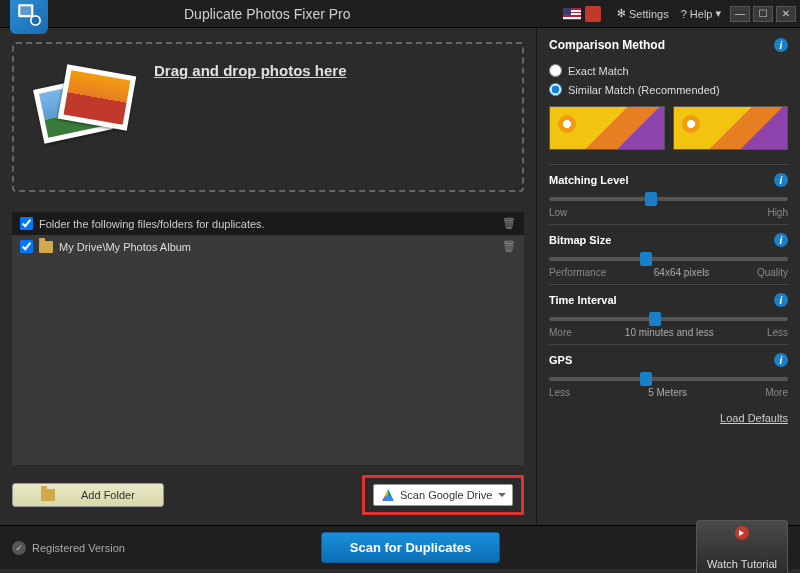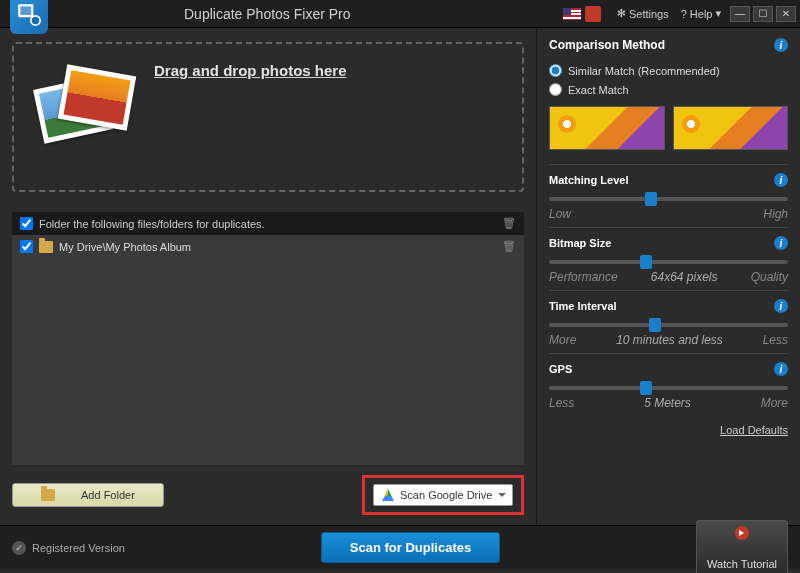--- a/index.html
+++ b/index.html
@@ -57,21 +57,21 @@
 .radio-row { display:flex; align-items:center; gap:6px; margin:6px 0; color:#ddd; cursor:pointer; }
 .radio-row input { accent-color:#1a7fc9; }
 .thumbs { display:flex; gap:8px; margin:10px 0 14px 0; }
 .thumb { flex:1; height:44px; background:linear-gradient(135deg,#f1c40f 0 50%,#e67e22 50% 70%,#8e44ad 70%); border:1px solid #555; position:relative; }
 .thumb::after { content:""; position:absolute; top:8px; left:8px; width:18px; height:18px; background:radial-gradient(circle,#fff 30%,#f39c12 30%); border-radius:50%; }
 
 .section-title { color:#fff; font-size:11px; font-weight:600; border-top:1px solid #444; padding-top:8px; margin-top:6px; display:flex; align-items:center; }
 .slider-wrap { margin:10px 0 4px 0; }
 .slider { width:100%; height:4px; background:#555; position:relative; border-radius:2px; }
 .slider-thumb { position:absolute; top:-5px; width:12px; height:14px; background:#1a7fc9; border-radius:2px; cursor:pointer; }
-.slider-labels { display:flex; justify-content:space-between; color:#888; font-size:12px; margin-top:6px;font-style:italic; }
+.slider-labels { display:flex; justify-content:space-between; color:#888; font-size:10px; margin-top:6px; }
 .slider-labels .mid { color:#aaa; }
 .load-defaults { text-align:right; margin-top:14px; }
 .load-defaults a { color:#ccc; font-size:11px; text-decoration:underline; cursor:pointer; }
 
 
 .footer { height:44px; background:#1f1f1f; border-top:1px solid #000; display:flex; align-items:center; padding:0 12px; }
 .reg { display:flex; align-items:center; gap:6px; color:#aaa; font-size:11px; }
 .check-circle { width:14px; height:14px; border-radius:50%; background:#555; display:flex; align-items:center; justify-content:center; color:#ccc; font-size:9px; }
 .scan-btn { margin:0 auto; background:linear-gradient(#1a8fd8,#0a6fb8); border:1px solid #0a5a98; border-radius:3px; padding:7px 28px; color:#fff; font-size:13px; font-weight:600; cursor:pointer; }
 .watch-btn { background:linear-gradient(#4a4a4a,#2a2a2a); border:1px solid #555; border-radius:3px; padding:5px 10px; color:#ddd; font-size:11px; cursor:pointer; display:flex; align-items:center; gap:18px;flex-direction:column; }
@@ -143,26 +143,26 @@
       </div>
     </div>
   </div>
 
   <div class="right">
     <div class="panel-header">
       <span>Comparison Method</span>
       <span class="info-icon">i</span>
     </div>
     <label class="radio-row">
+      <input type="radio" name="cm" style="">
+        <span>Exact Match</span>
+    </label>
+    <label class="radio-row">
       <input type="radio" name="cm" checked="" style="">
         <span>Similar Match (Recommended)</span>
-    </label>
-    <label class="radio-row">
-      <input type="radio" name="cm" style="">
-        <span>Exact Match</span>
     </label>
     <div class="thumbs">
       <div class="thumb"></div>
       <div class="thumb"></div>
     </div>
 
     <div class="section-title">
         <span>Matching Level</span>
         <span class="info-icon">i</span>
       </div>

